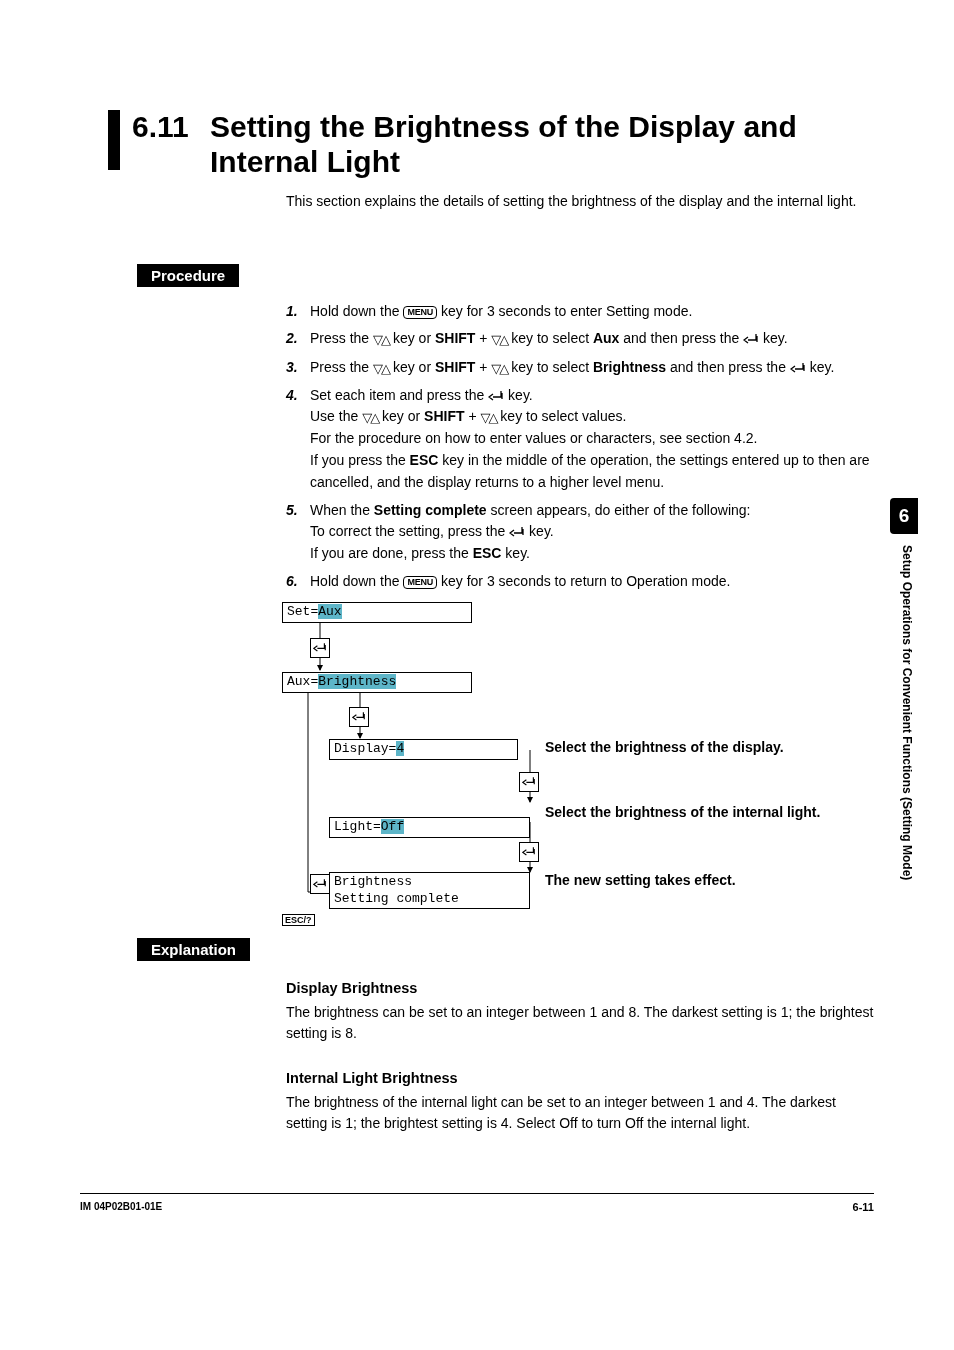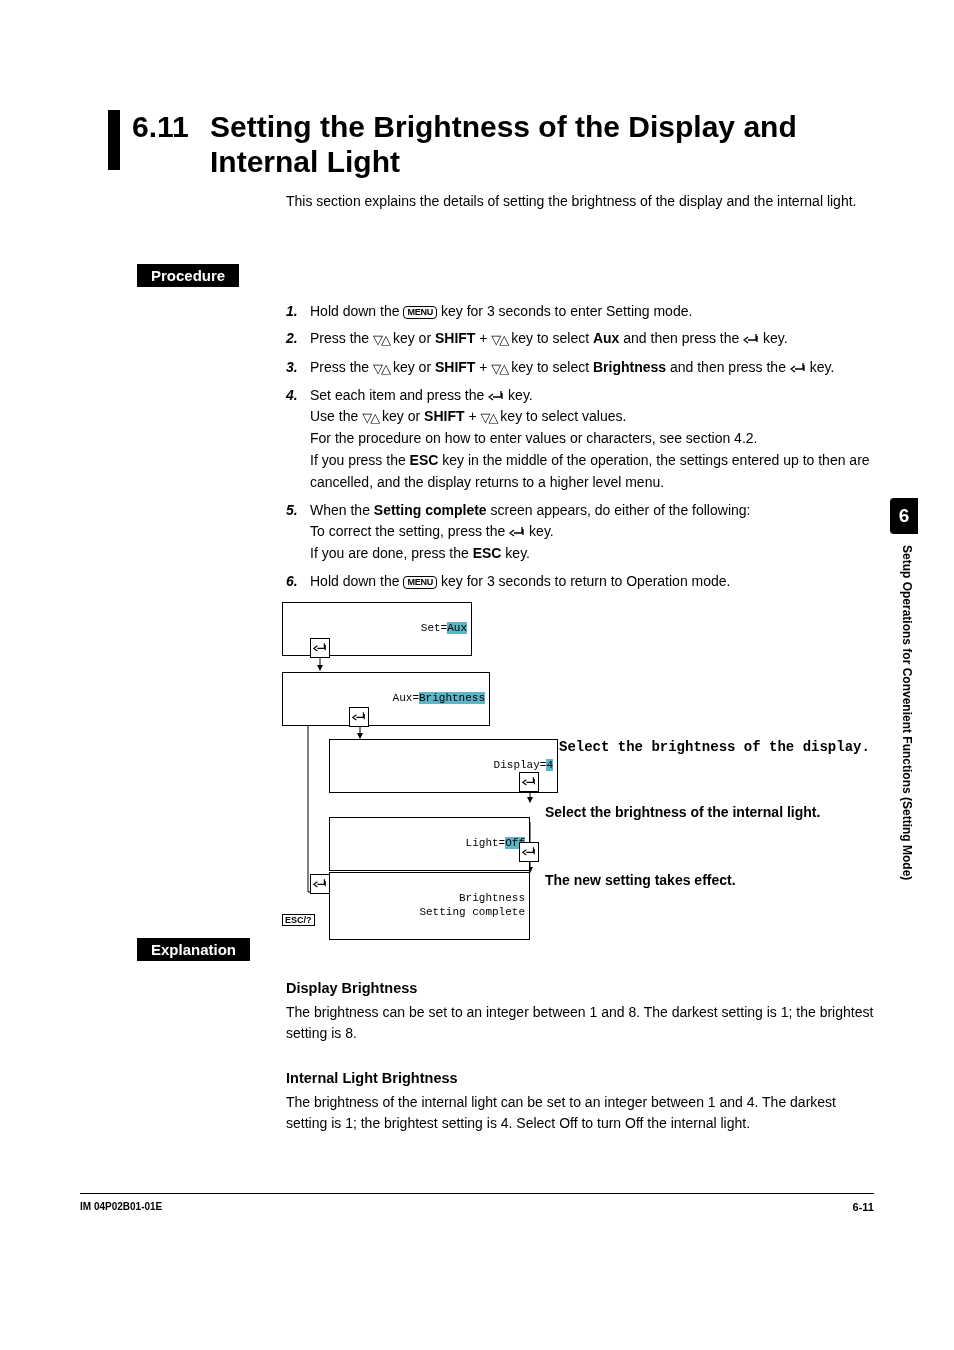--- a/index.html
+++ b/index.html
@@ -14,21 +14,21 @@
     .steps { margin-left: 178px; margin-top: 14px; }
     .step { display: flex; font-size: 14px; line-height: 1.55; margin-bottom: 6px; }
     .step-num { font-style: italic; font-weight: bold; width: 24px; flex-shrink: 0; }
     .step-body { flex: 1; }
     .menu-key { display: inline-block; border: 1.2px solid #000; border-radius: 4px; font-size: 9px; font-weight: bold; padding: 0.5px 3px; vertical-align: 1px; line-height: 1.1; font-family: Arial; letter-spacing: -0.2px; }
     .updown { display: inline-block; font-family: Arial; font-size: 13px; letter-spacing: -2px; vertical-align: -1px; }
     .enter-icon { display: inline-block; width: 16px; vertical-align: -2px; }
     .enter-icon svg { display: block; }
     .bold { font-weight: bold; }
     .diagram { margin-left: 172px; margin-top: 10px; position: relative; width: 600px; height: 310px; }
-    .dbox { position: absolute; border: 1px solid #000; font-family: "Courier New", monospace; font-size: 11px; padding: 19px 4px; background: #fff; white-space: pre; line-height: 1.25; text-align: right; }
+    .dbox { position: absolute; border: 1px solid #000; font-family: "Courier New", monospace; font-size: 13px; padding: 1px 4px; background: #fff; white-space: pre; line-height: 1.25; }
     .hl-cyan { background: #5db5c8; padding: 0 0px; }
     .dlabel { position: absolute; font-size: 14px; font-weight: bold; }
     .esc-key { position: absolute; border: 1.3px solid #000; font-size: 9px; font-weight: bold; padding: 0px 2px; background: #fff; }
     .explanation { margin-left: 178px; margin-top: 16px; font-size: 14px; line-height: 1.55; }
     .exp-h { font-weight: bold; margin-top: 2px; margin-bottom: 2px; font-size: 14.5px; }
     .side-tab { position: absolute; right: 36px; top: 498px; width: 28px; height: 36px; background: #000; color: #fff; font-size: 19px; font-weight: bold; text-align: center; line-height: 36px; border-top-left-radius: 4px; border-bottom-left-radius: 4px; }
     .side-text { position: absolute; right: 40px; top: 545px; writing-mode: vertical-rl; font-size: 12px; font-weight: bold; }
     .footer-line { position: absolute; left: 80px; right: 80px; top: 1193px; border-top: 1px solid #000; }
     .footer-left { position: absolute; left: 80px; top: 1201px; font-size: 10px; font-weight: bold; }
     .footer-right { position: absolute; right: 80px; top: 1201px; font-size: 11px; font-weight: bold; }
@@ -126,28 +126,28 @@
       <line x1="28" y1="290" x2="50" y2="290" stroke="#000"></line>
 
     </svg>
 
     <div class="dbox" style="left:2px; top:0; width:190px;"><span>Set=</span><span class="hl-cyan">Aux</span></div>
 
     <span style="position:absolute;left:30px;top:36px;border:1px solid #000;padding:0 2px;background:#fff;"><svg width="14" height="11" viewBox="0 0 16 12">
           <path d="M13 1 L13 7 L5 7 M5 4 L1 7 L5 10 M14 3 L14 9" stroke="#000" stroke-width="1.3" fill="none"></path>
         </svg></span>
 
-    <div class="dbox" style="left:2px; top:70px; width:208px;"><span>Aux=</span><span class="hl-cyan">Brightness</span></div>
+    <div class="dbox" style="left:2px; top:70px; width:190px;"><span>Aux=</span><span class="hl-cyan">Brightness</span></div>
 
     <span style="position:absolute;left:69px;top:105px;border:1px solid #000;padding:0 2px;background:#fff;"><svg width="14" height="11" viewBox="0 0 16 12">
           <path d="M13 1 L13 7 L5 7 M5 4 L1 7 L5 10 M14 3 L14 9" stroke="#000" stroke-width="1.3" fill="none"></path>
         </svg></span>
 
-    <div class="dbox" style="left:49px; top:137px; width:229px;"><span>Display=</span><span class="hl-cyan">4</span></div>
-    <div class="dlabel" style="left:279px; top:137px;font-family:Liberation Mono, monospace;">Select the brightness of the display.</div>
+    <div class="dbox" style="left:49px; top:137px; width:189px;"><span>Display=</span><span class="hl-cyan">4</span></div>
+    <div class="dlabel" style="left:265px; top:137px;">Select the brightness of the display.</div>
 
     <span style="position:absolute;left:239px;top:170px;border:1px solid #000;padding:0 2px;background:#fff;"><svg width="14" height="11" viewBox="0 0 16 12">
           <path d="M13 1 L13 7 L5 7 M5 4 L1 7 L5 10 M14 3 L14 9" stroke="#000" stroke-width="1.3" fill="none"></path>
         </svg></span>
 
     <div class="dbox" style="left:49px; top:215px; width:201px;"><span>Light=</span><span class="hl-cyan">Off</span></div>
     <div class="dlabel" style="left:265px; top:202px;">Select the brightness of the internal light.</div>
 
     <span style="position:absolute;left:239px;top:240px;border:1px solid #000;padding:0 2px;background:#fff;"><svg width="14" height="11" viewBox="0 0 16 12">
           <path d="M13 1 L13 7 L5 7 M5 4 L1 7 L5 10 M14 3 L14 9" stroke="#000" stroke-width="1.3" fill="none"></path>

